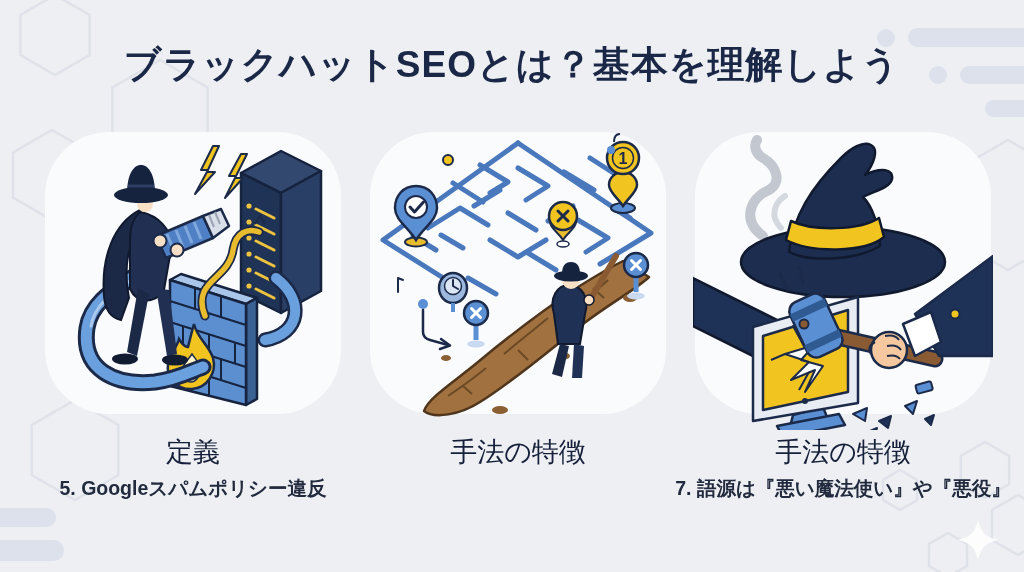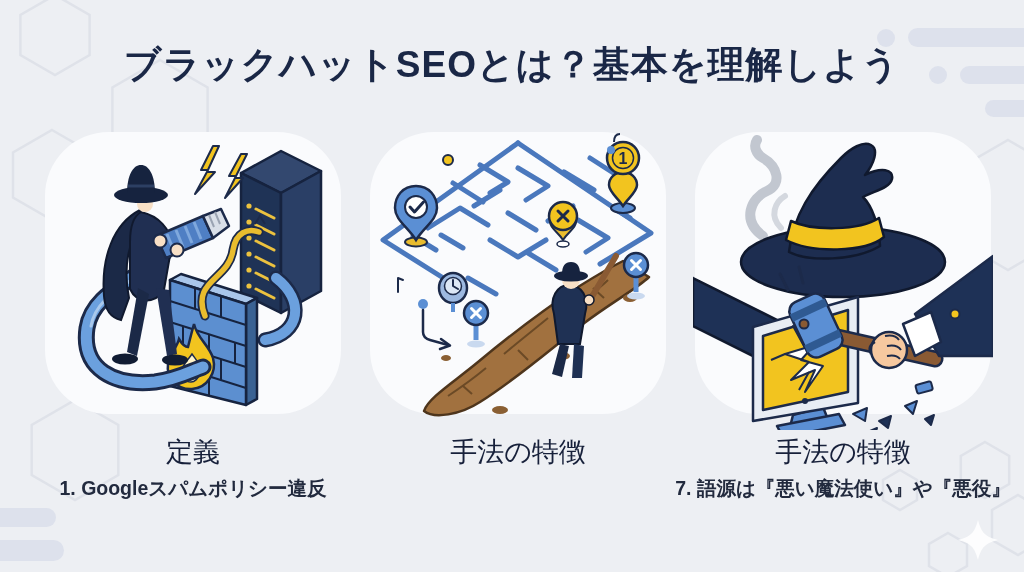--- a/index.html
+++ b/index.html
@@ -160,21 +160,21 @@
           <g stroke="#9aa3b2" stroke-width="2">
             <line x1="166" y1="87" x2="171" y2="99"></line>
             <line x1="172" y1="84" x2="177" y2="96"></line>
           </g>
         </g>
         <circle cx="117" cy="113" r="6.5" fill="#f8e0c6" stroke="#1c2a4a" stroke-width="2"></circle>
         <circle cx="134" cy="122" r="6.5" fill="#f8e0c6" stroke="#1c2a4a" stroke-width="2"></circle>
       </svg>
     </figure>
     <h2 class="col-heading">定義</h2>
-    <p class="col-line">1. Googleスパムポリシー違反</p>
+    <p class="col-line">5. Googleスパムポリシー違反</p>
   </div>
 
   <div class="col col-2">
     <figure class="illus" style="margin:0 auto;">
       <svg width="300" height="312" viewBox="0 0 300 292">
         <rect x="2" y="4" width="296" height="282" rx="64" fill="#fafbfd"></rect>
 
         <g fill="none" stroke="#4a78bd" stroke-width="5" stroke-linecap="round" stroke-linejoin="round">
           <polyline points="150,15 283,105 232,136"></polyline>
           <polyline points="150,15 15,112 88,158"></polyline>

